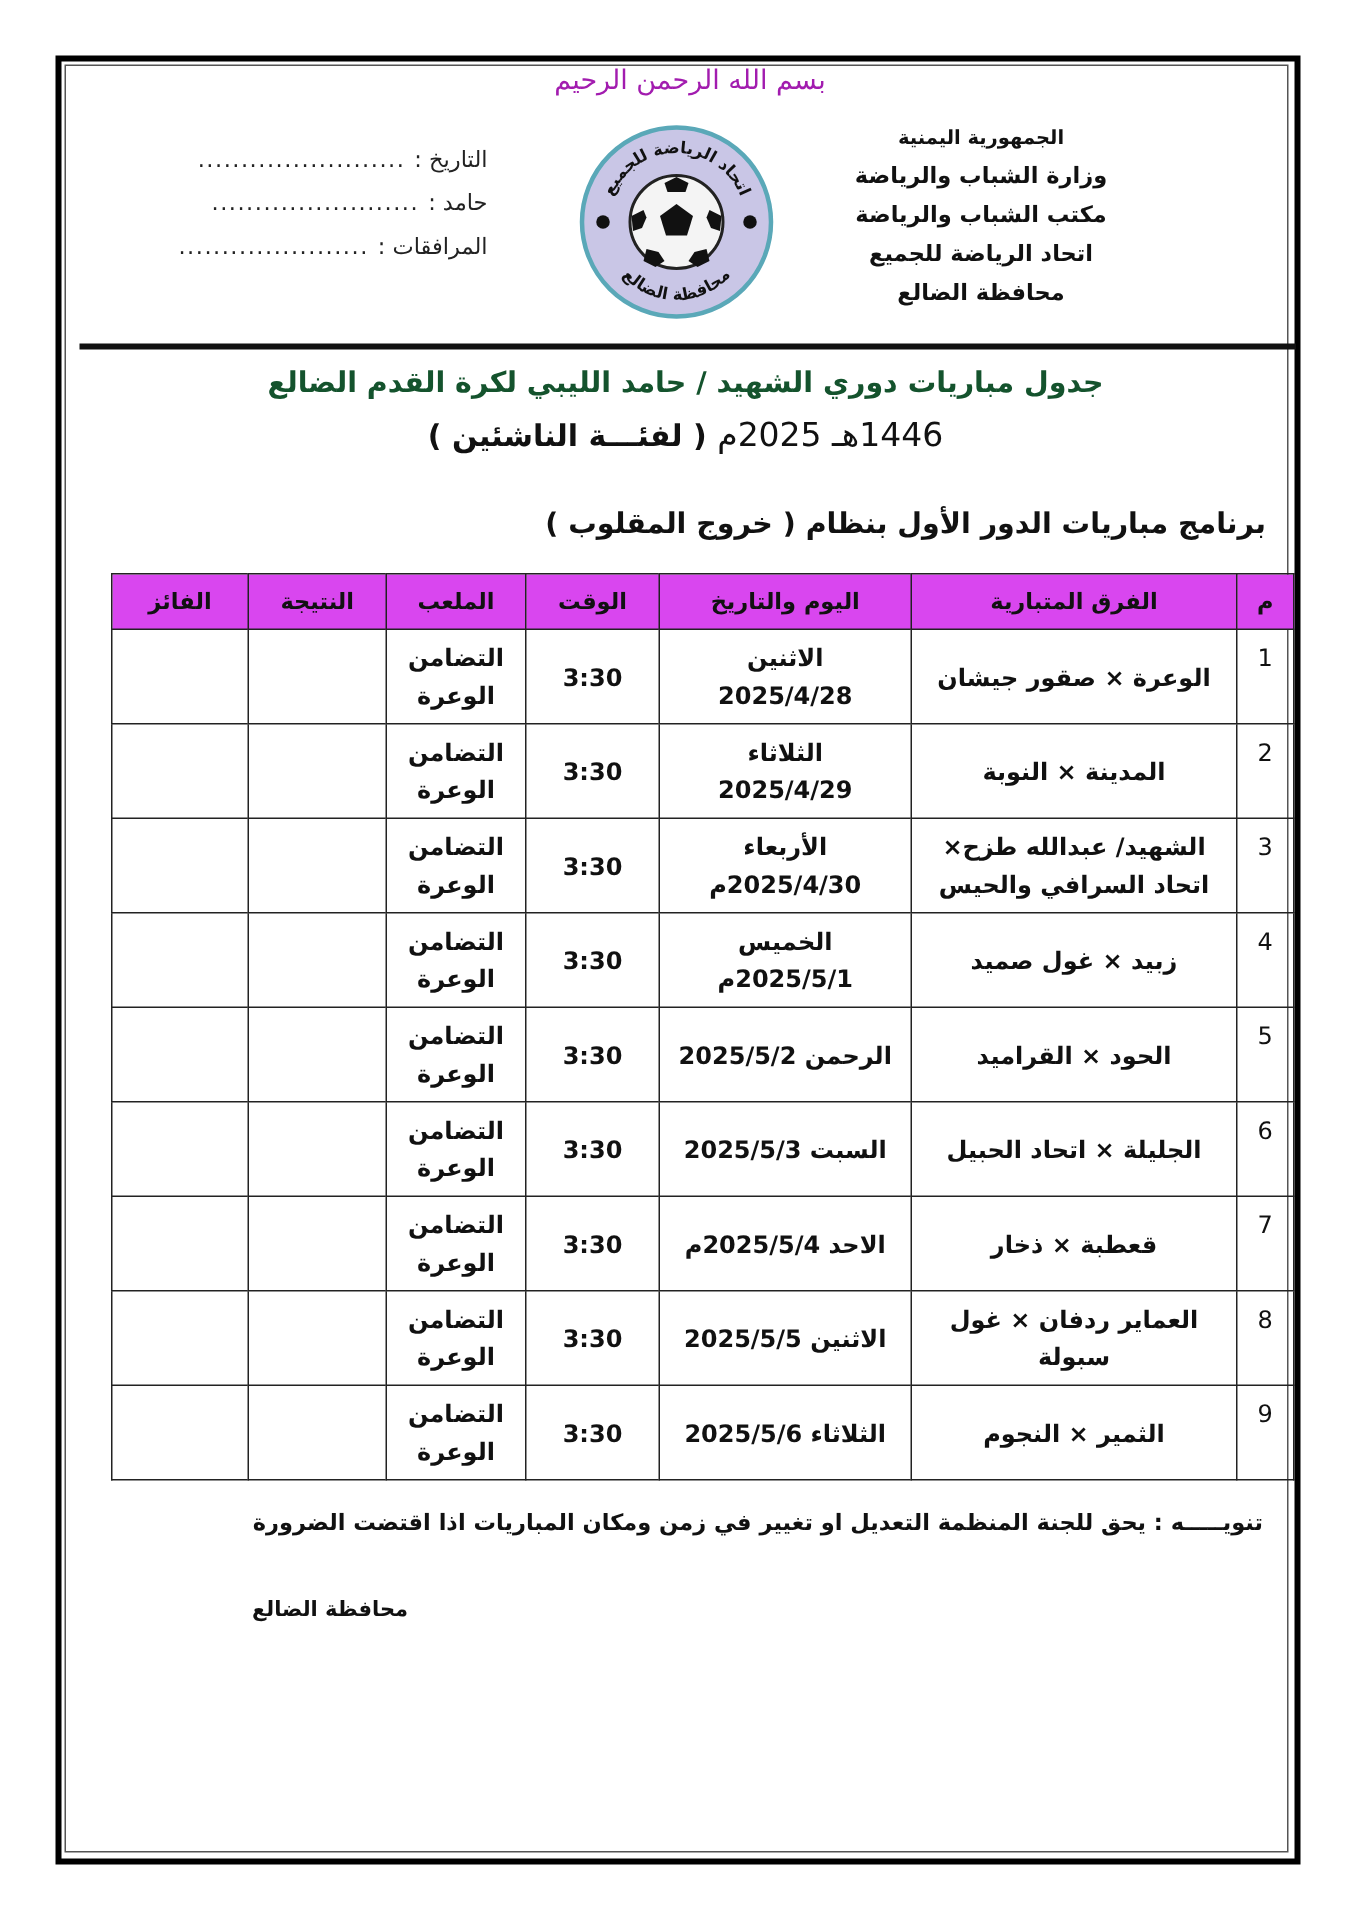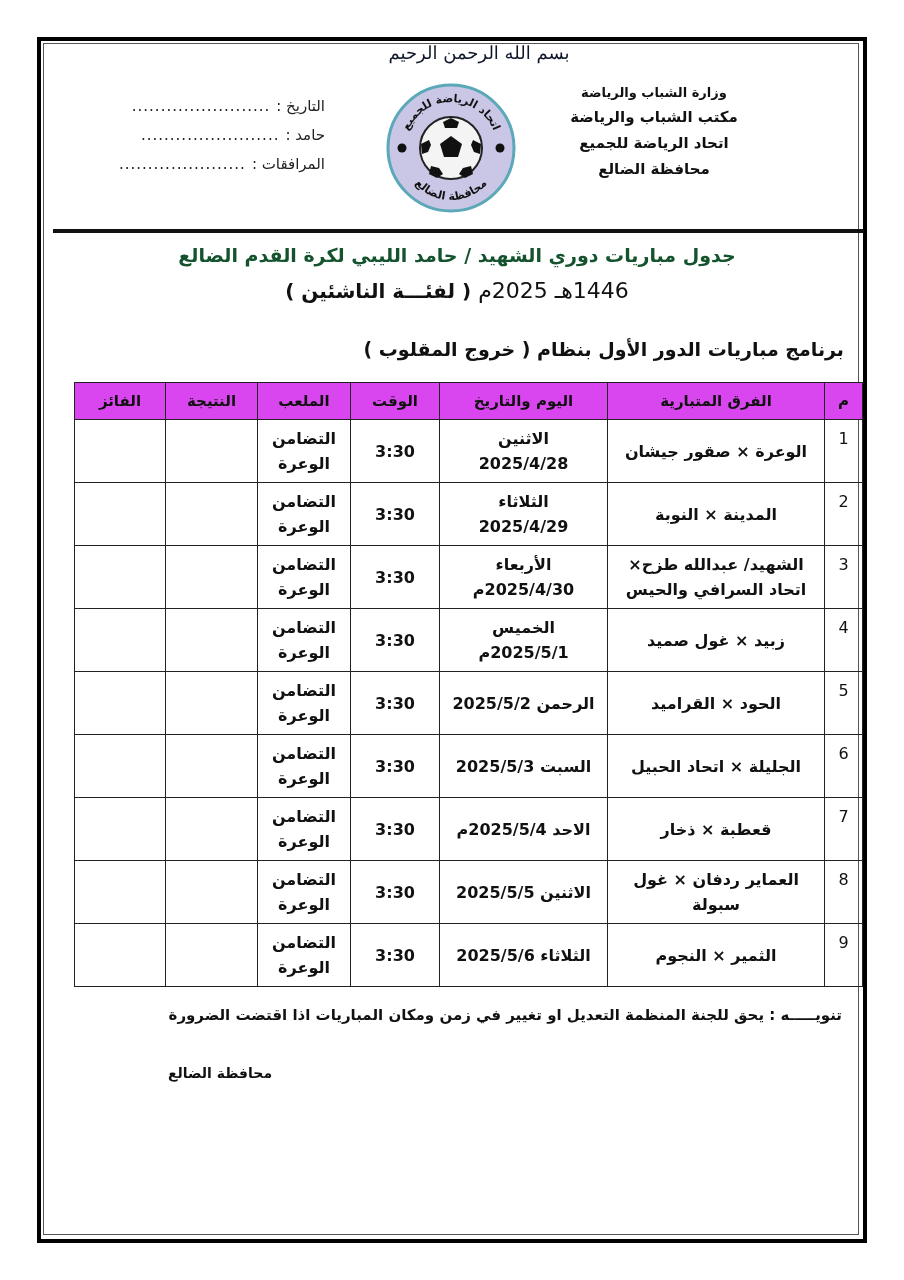--- a/index.html
+++ b/index.html
@@ -10,23 +10,23 @@
   .frame-inner { position:absolute; left:43px; top:43px; width:814px; height:1190px;
            border:1px solid #555; }
   .rtl { direction:rtl; }
   .gov { position:absolute; right:140px; top:82px; width:220px; text-align:center;
          font-weight:bold; line-height:26px; font-size:15px; }
   .gov div:first-child { font-size:13px; line-height:22px; }
   .refs { position:absolute; left:110px; top:92px; width:215px; direction:rtl;
           font-size:15px; line-height:29px; color:#222; }
   .refs .row { display:flex; justify-content:flex-start; gap:6px; }
   .refs .dots { letter-spacing:1px; }
-  .basmala { position:absolute; left:374px; top:42px; width:210px; height:34px;
+  .basmala { position:absolute; left:355px; top:42px; width:210px; height:34px;
              text-align:center; font-family:"DejaVu Serif", serif; font-size:18px;
-             color:#0f172a; letter-spacing:1px; }
+             color:#a21caf; letter-spacing:1px; }
   .logo { position:absolute; left:385px; top:82px; width:132px; height:132px; }
   .divider { position:absolute; left:53px; top:229px; width:811px; height:4px; background:#111; }
   .title { position:absolute; left:170px; right:160px; top:244px; text-align:center;
            color:#14532d; font-weight:bold; font-size:19px; direction:rtl; }
   .subtitle { position:absolute; left:270px; right:260px; top:278px; text-align:center;
               font-size:22px; direction:rtl; }
   .subtitle b { font-size:20px;margin-top:19px; }
   .program { position:absolute; right:60px; top:338px; font-weight:bold; font-size:19px;
              direction:rtl; }
   table.sched { position:absolute; left:74px; top:382px; width:788px; border-collapse:collapse;
@@ -45,20 +45,21 @@
 </style>
 </head>
 <body>
 
 <div class="frame"></div>
 <div class="frame-inner"></div>
 
 <div class="basmala">بسم الله الرحمن الرحيم</div>
 
 <div class="gov rtl">
+  <div>الجمهورية اليمنية</div>
   <div>وزارة الشباب والرياضة</div>
   <div>مكتب الشباب والرياضة</div>
   <div>اتحاد الرياضة للجميع</div>
   <div>محافظة الضالع</div>
 </div>
 
 <div class="refs">
   <div class="row">
     <span>التاريخ :</span>
     <span class="dots">........................</span>

